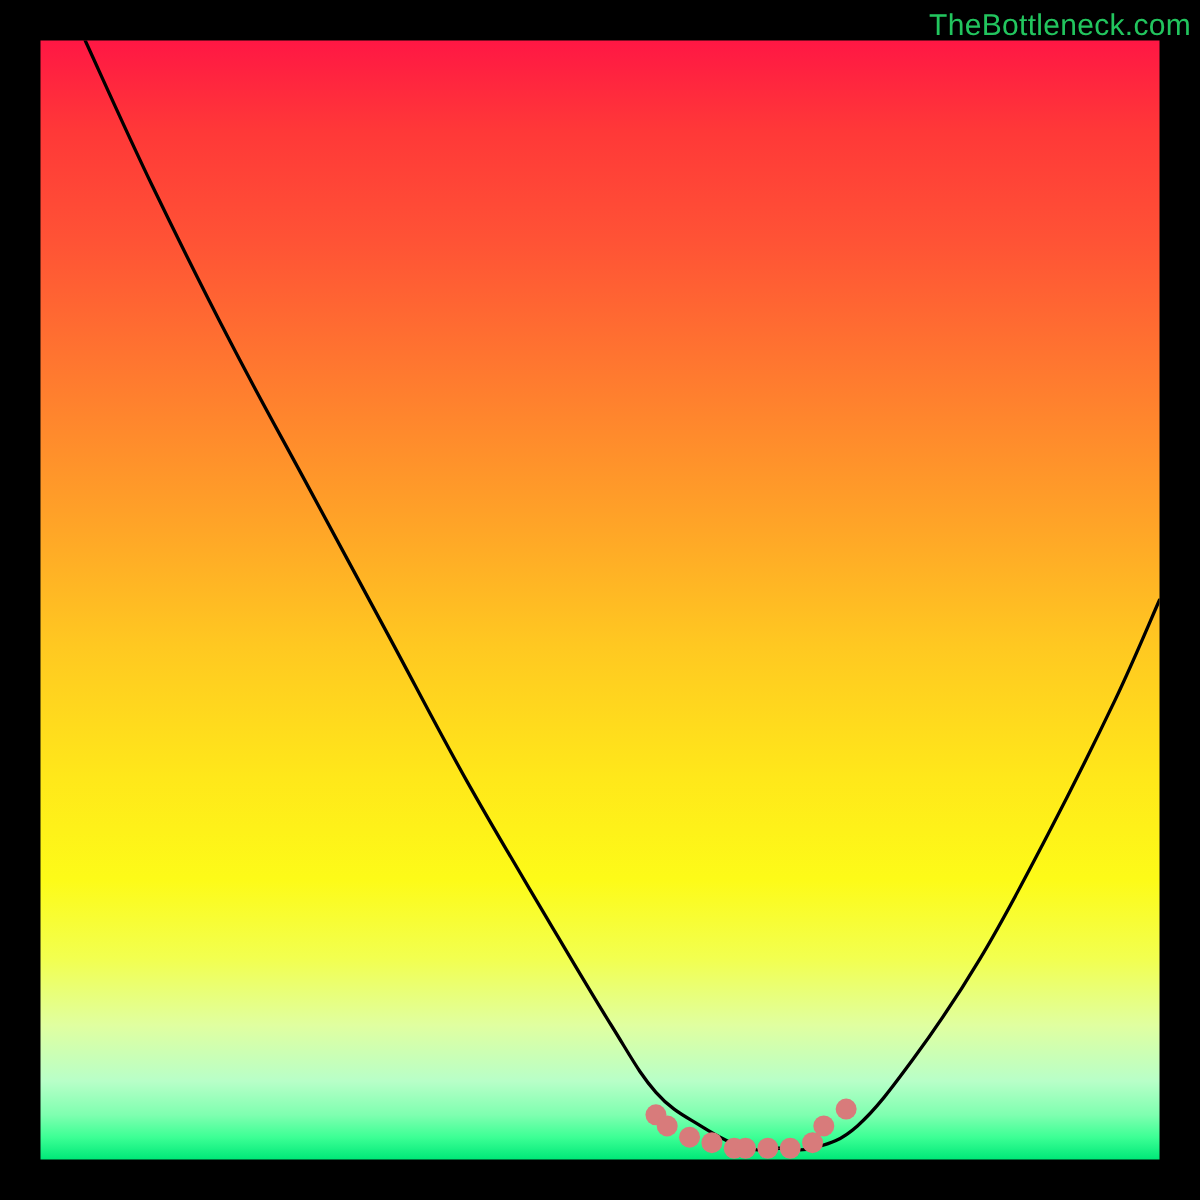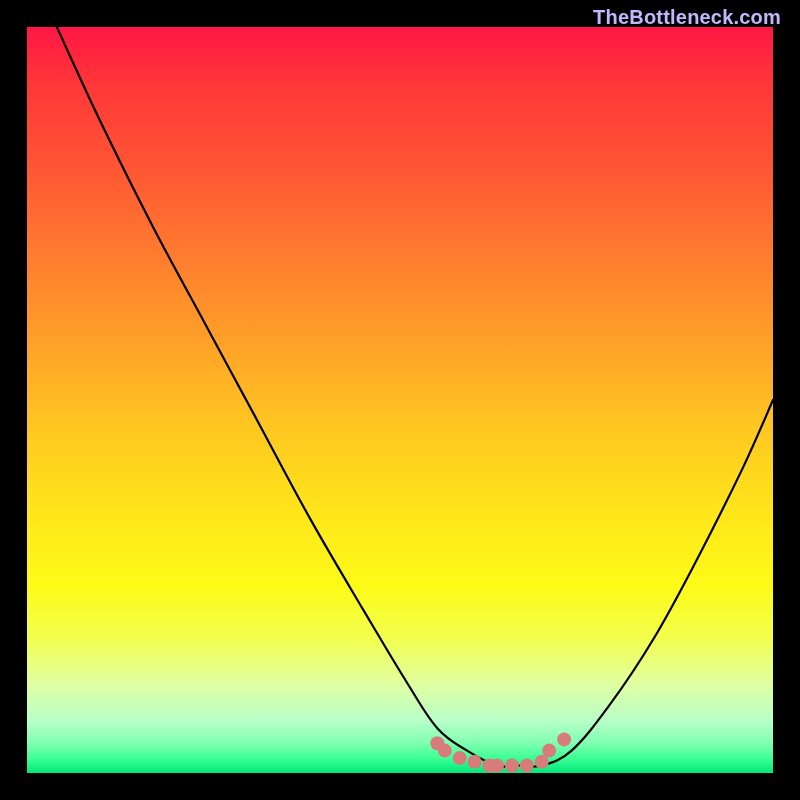--- a/index.html
+++ b/index.html
@@ -30,24 +30,24 @@
       #e0ffa0 88%,
       #b8ffc8 93%,
       #7fffb0 96%,
       #3dff95 98%,
       #00e878 100%
     );
   }
   .watermark {
     position: absolute;
     top: 6px;
-    right: 19px;
-    color: #c4b5fd;
+    right: 6px;
+    color: #22c55e;
     font-size: 20px;
-    font-weight: 700;
+    font-weight: 400;
     letter-spacing: 0.2px;
     z-index: 5;
   }
   svg.curve {
     position: absolute;
     left: 0;
     top: 0;
     width: 746px;
     height: 746px;
     z-index: 2;

